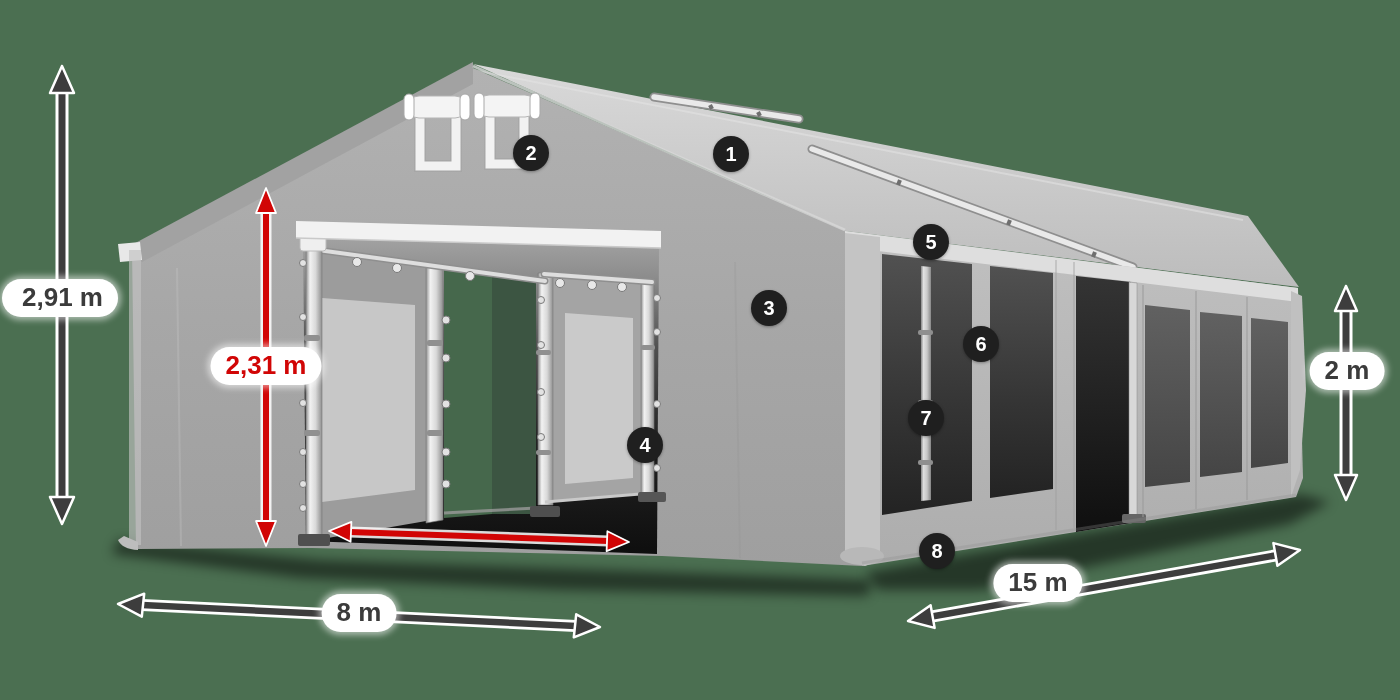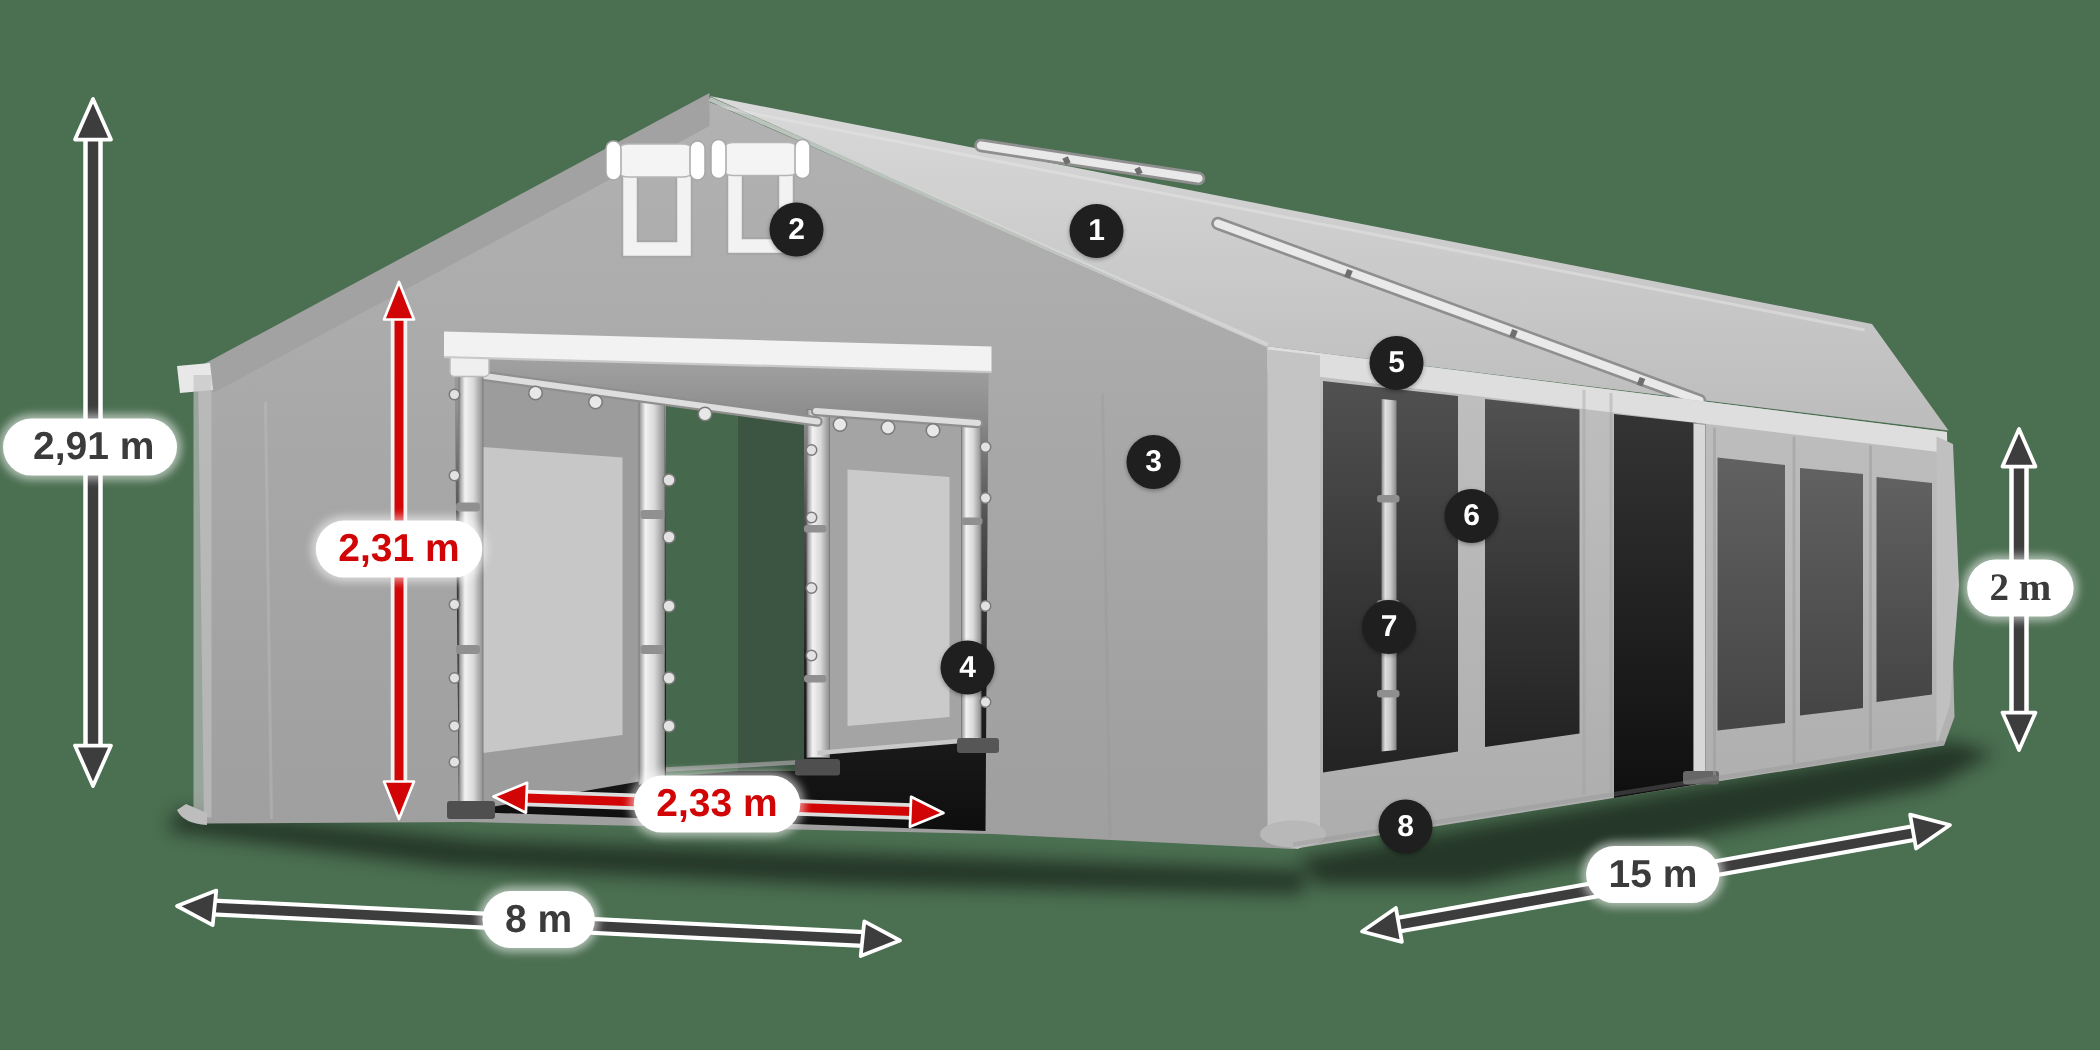--- a/index.html
+++ b/index.html
@@ -252,24 +252,23 @@
   <g>
     <line x1="350" y1="532" x2="608" y2="541" stroke="#ffffff" stroke-width="11" opacity="0.85"></line>
     <line x1="350" y1="532" x2="608" y2="541" stroke="#d10505" stroke-width="6"></line>
     <polygon points="329,531 350.6,541.8 351.4,521.9" fill="#d10505" stroke="#ffffff" stroke-width="1.8" stroke-linejoin="round"></polygon>
     <polygon points="629,542 606.6,551.2 607.4,531.2" fill="#d10505" stroke="#ffffff" stroke-width="1.8" stroke-linejoin="round"></polygon>
   </g>
 </svg>
 
 <div class="dim-pill" style="left:60px;top:298px;padding-left:20px;">2,91 m</div>
 <div class="dim-pill red" style="left:266px;top:366px;text-align:right;">2,31 m</div>
-<div class="dim-pill red" style="left:478px;top:536px;">2,33 m</div>
 <div class="dim-pill" style="left:359px;top:613px;">8 m</div>
-<div class="dim-pill" style="left:1102px;top:583px;">15 m</div>
-<div class="dim-pill" style="left:1347px;top:392px;font-family:Liberation Serif, serif;">2 m</div>
+<div class="dim-pill" style="left:1038px;top:583px;">15 m</div>
+<div class="dim-pill" style="left:1347px;top:371px;">2 m</div>
 
 <div class="badge" style="left:731px;top:154px;">1</div>
 <div class="badge" style="left:531px;top:153px;">2</div>
 <div class="badge" style="left:769px;top:308px;">3</div>
 <div class="badge" style="left:645px;top:445px;">4</div>
 <div class="badge" style="left:931px;top:242px;">5</div>
 <div class="badge" style="left:981px;top:344px;">6</div>
 <div class="badge" style="left:926px;top:418px;">7</div>
 <div class="badge" style="left:937px;top:551px;">8</div>
 

